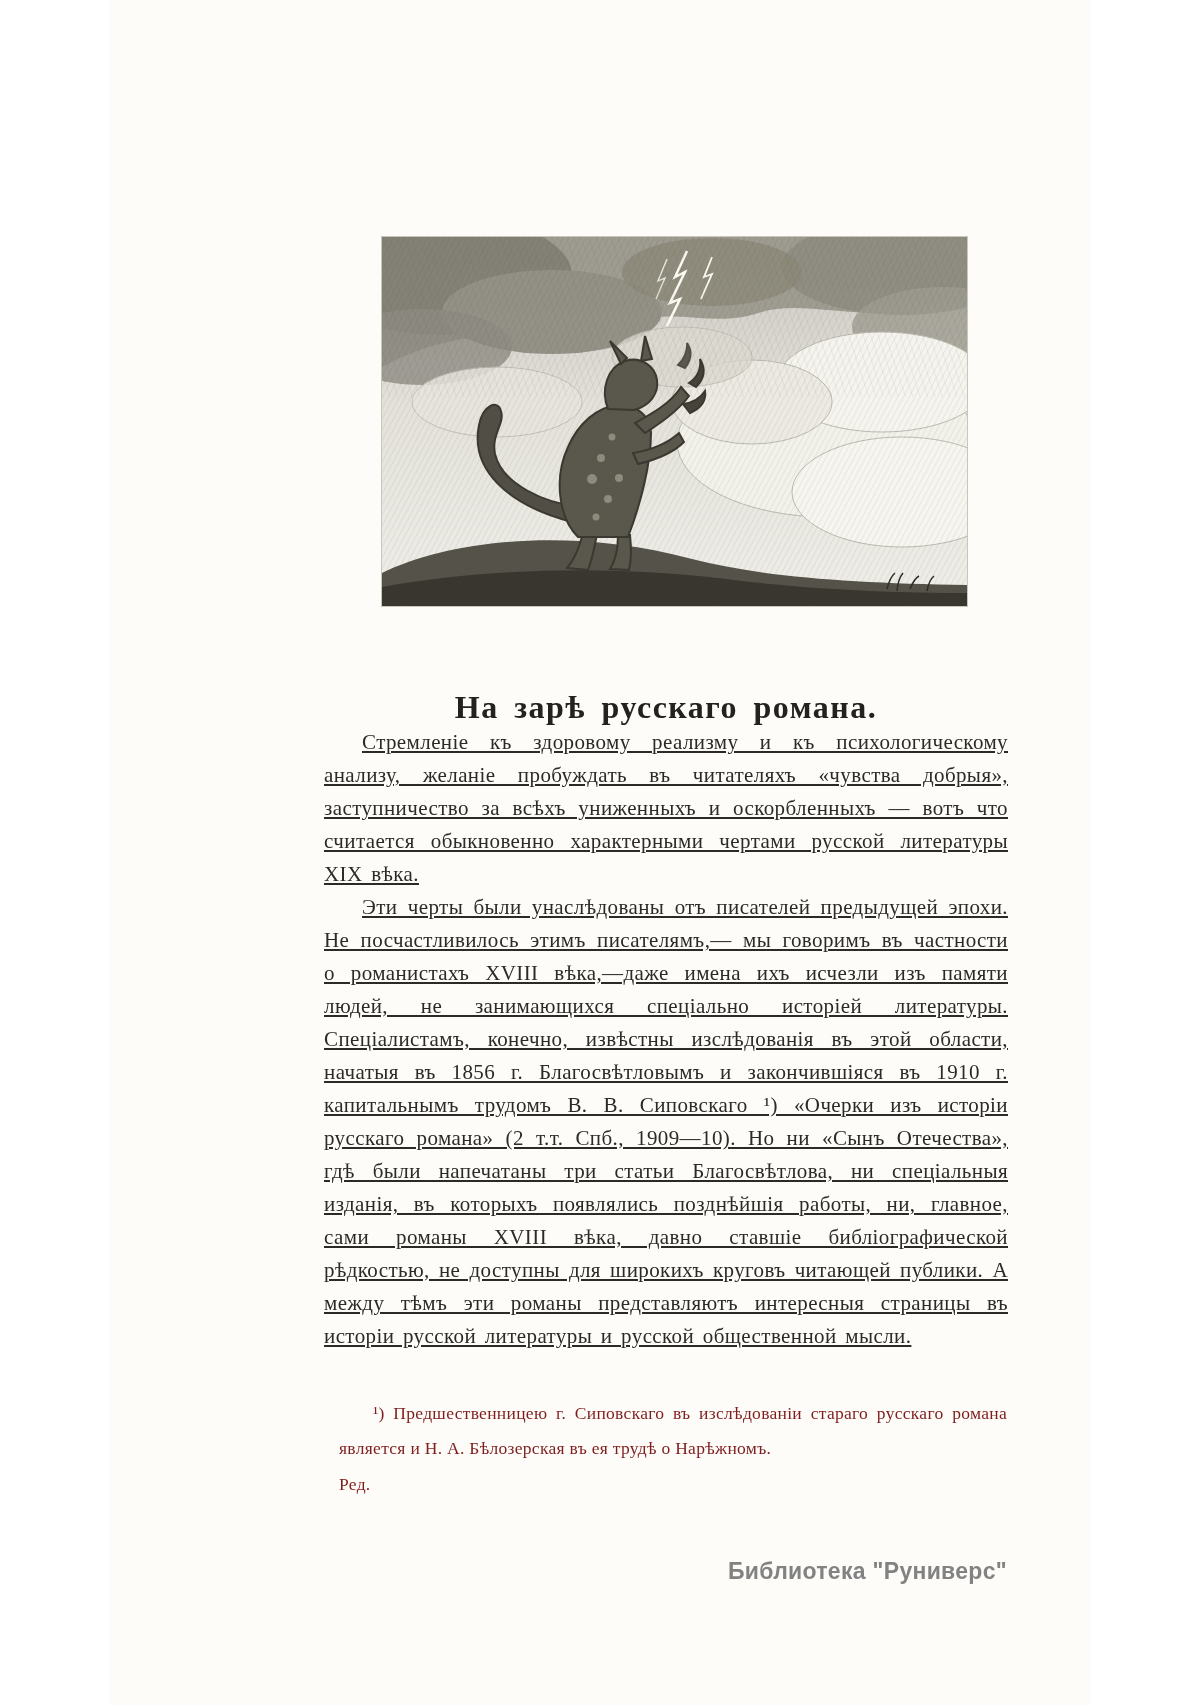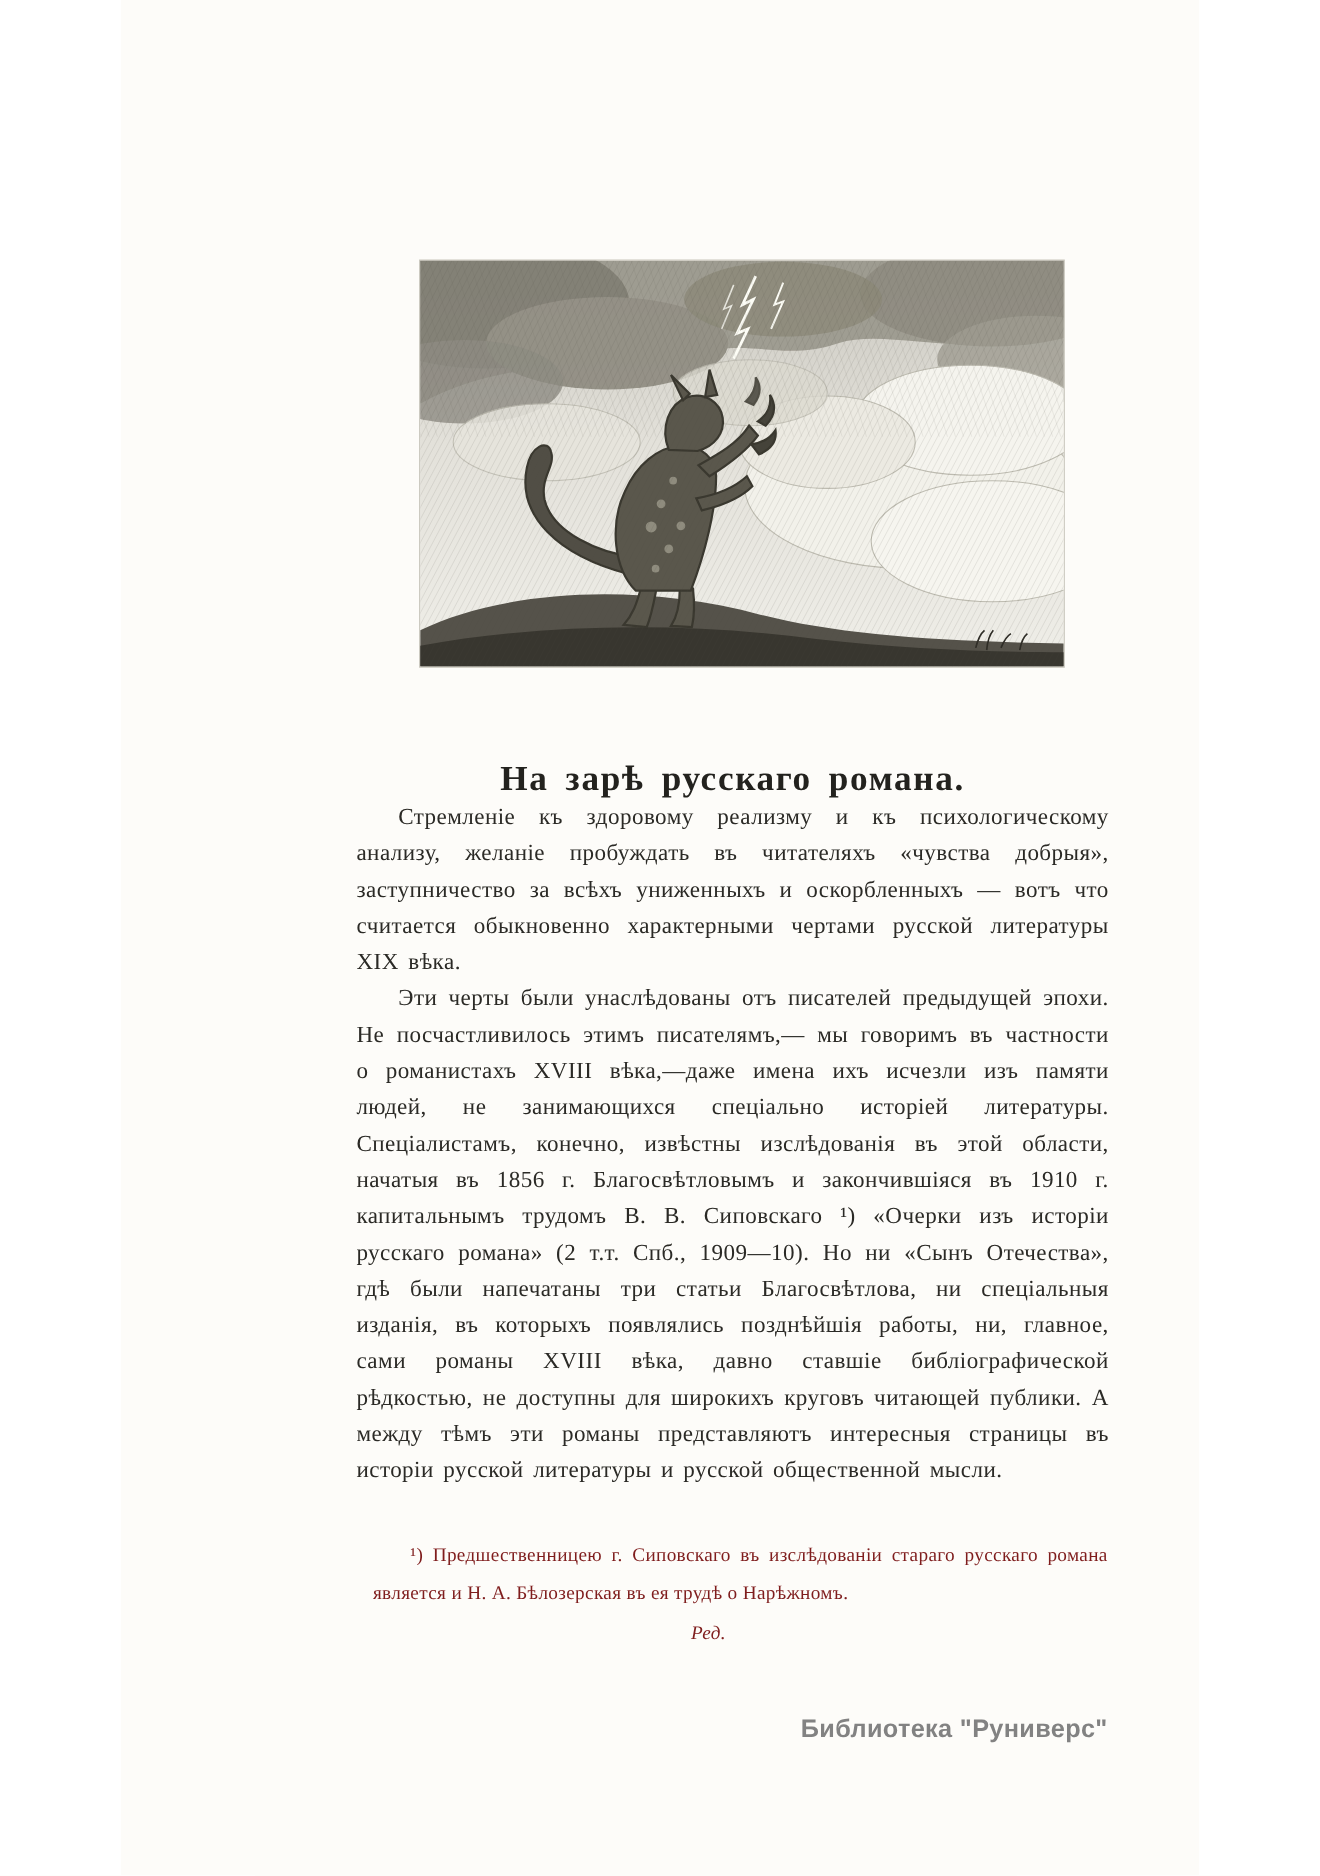--- a/index.html
+++ b/index.html
@@ -46,20 +46,21 @@
     position:absolute;
     left:214px;
     top:726px;
     width:684px;
     font-size:21px;
     line-height:33px;
     text-align:justify;
     letter-spacing:0.4px;
     word-spacing:3px;
     color:#2b2a26;
+    text-decoration:underline;
   }
   .text-block p{
     margin:0;
     text-indent:38px;
   }
   
   .footnote{
     position:absolute;
     left:229px;
     top:1396px;
@@ -69,23 +70,22 @@
     text-align:justify;
     letter-spacing:0.3px;
     color:#7f1d1d;
   }
   .footnote .fn-text{
     margin:0;
     text-indent:34px;
   }
   .footnote .fn-sig{
     margin:1px 0 0 0;
-    text-align:center;
+    text-align:left;
     padding-right:58px;
-    font-style:italic;
   }
   
   .watermark{
     position:absolute;
     right:83px;
     top:1558px;
     font-family:"Liberation Sans", sans-serif;
     font-size:23px;
     font-weight:600;
     color:#828282;

